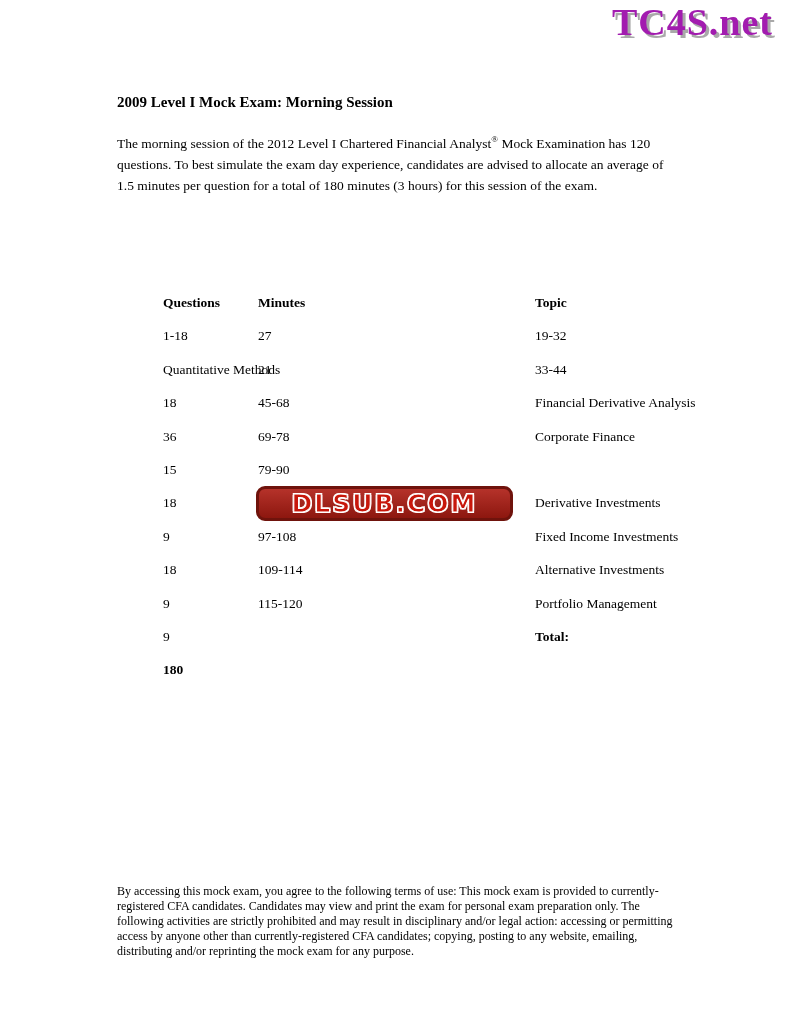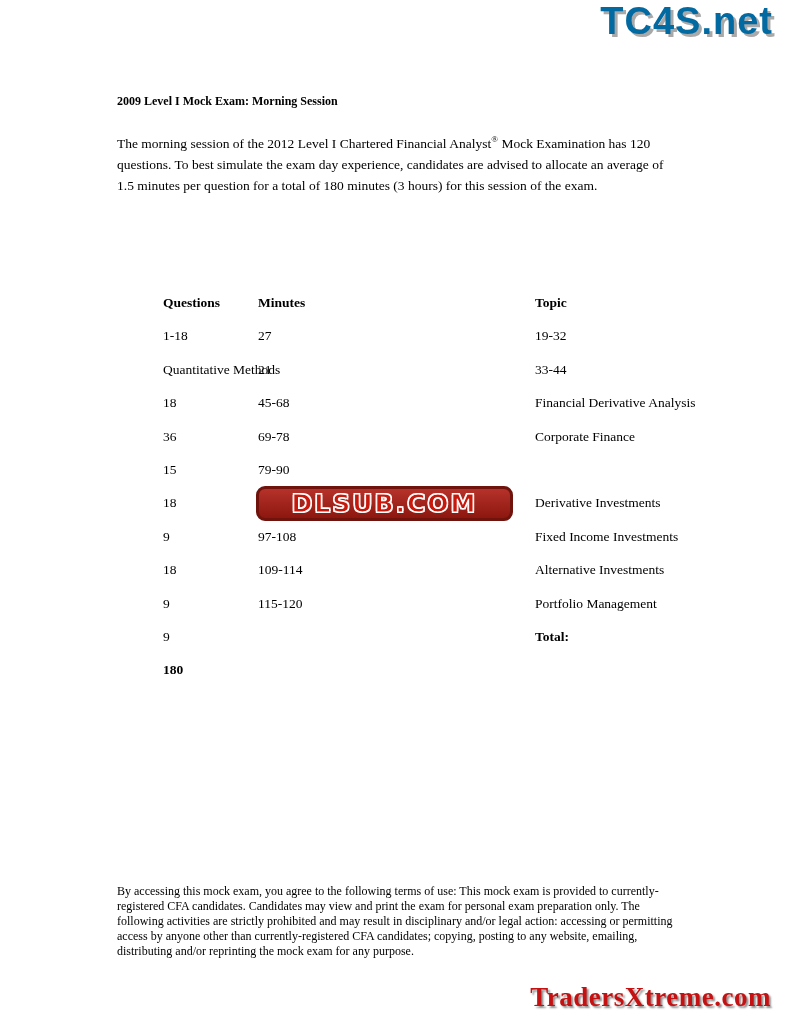--- a/index.html
+++ b/index.html
@@ -11,32 +11,32 @@
     background:#ffffff;
     font-family:"Liberation Serif", serif;
     color:#000;
     overflow:hidden;
   }
 
   
   .wm-top {
     position:absolute;
     top:0px; right:18px;
-    font-family:Liberation Sans, sans-serif;
+    font-family:Liberation Serif, serif;
     font-weight:bold;
     font-size:38px;
     letter-spacing:1px;
-    color:#0369a1;
+    color:#a21caf;
     text-shadow:3px 3px 0 #a9a9a9;
   }
 
   .doc-title {
     position:absolute;
     left:117px; top:94px;
-    font-size:12px;
+    font-size:15px;
     font-weight:bold;
   }
 
   .intro {
     position:absolute;
     left:117px; top:129px;
     width:552px;
     font-size:13.5px;
     line-height:21px;
   }
@@ -148,15 +148,14 @@
 
     <div class="cell"></div>
     <div class="cell bold">Total:</div>
     <div class="cell bold">180</div>
   </div>
 
   <div class="dlsub">DLSUB.COM</div>
 
   <p class="footer-terms">By accessing this mock exam, you agree to the following terms of use: This mock exam is provided to currently-registered CFA candidates. Candidates may view and print the exam for personal exam preparation only. The following activities are strictly prohibited and may result in disciplinary and/or legal action: accessing or permitting access by anyone other than currently-registered CFA candidates; copying, posting to any website, emailing, distributing and/or reprinting the mock exam for any purpose.</p>
 
-  <div class="wm-bottom">TradersXtreme.com</div>
 
 </div>
 
 </body></html>

